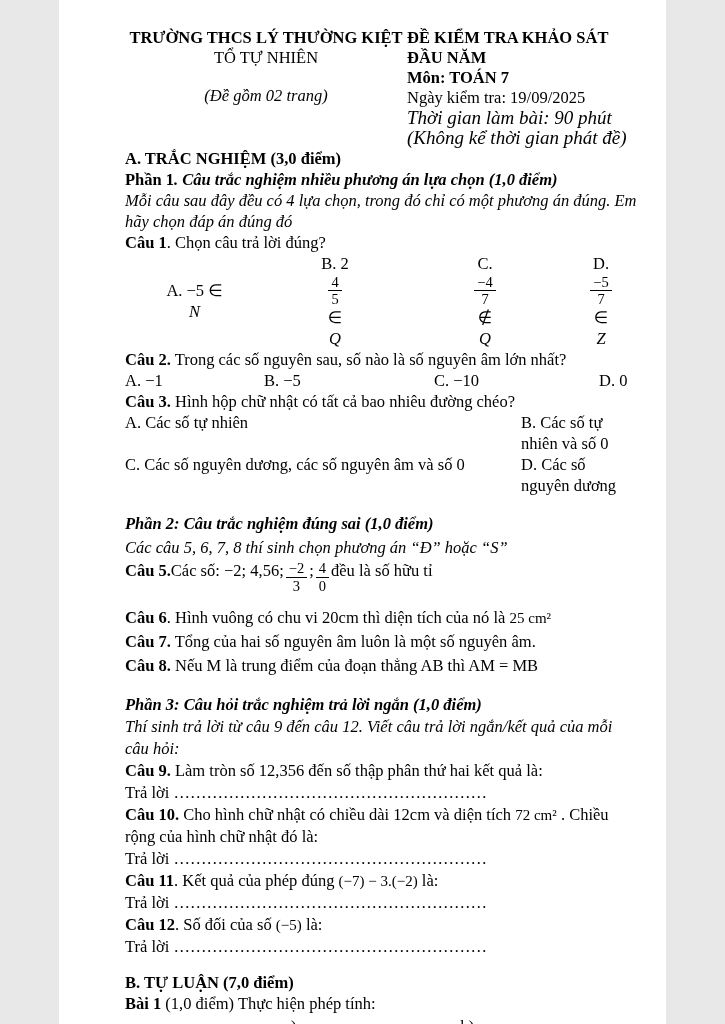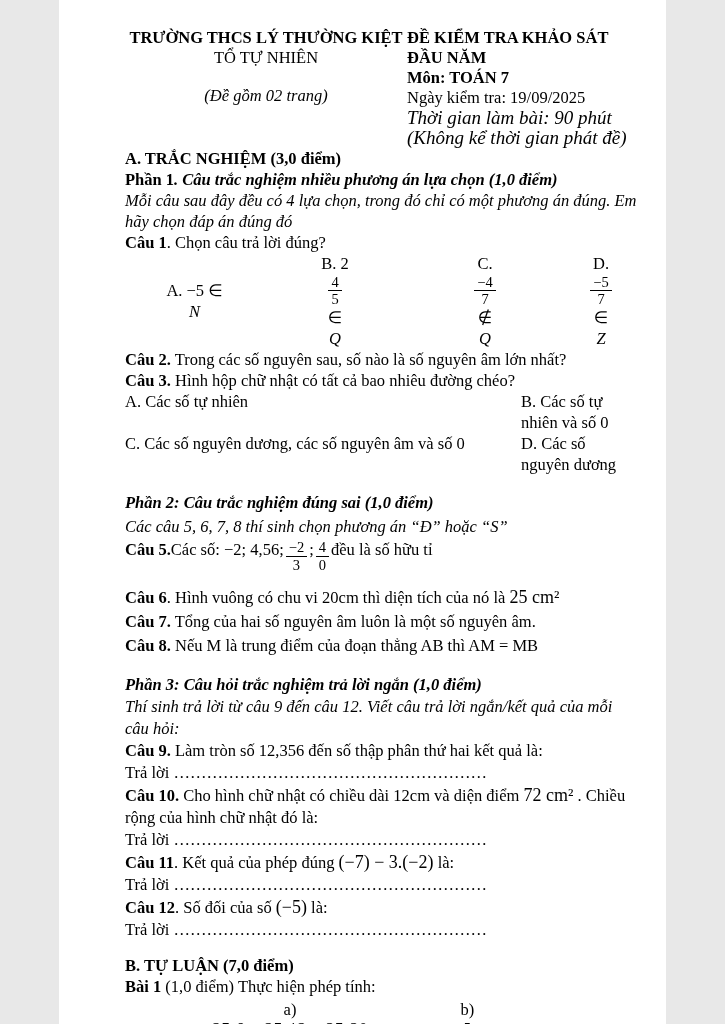--- a/index.html
+++ b/index.html
@@ -26,21 +26,21 @@
   .opts-q4 { display:grid; grid-template-columns:396px auto; }
   .gap16 { margin-top:16px; }
   .gap14 { margin-top:14px; }
   .frac { display:inline-block; vertical-align:middle; text-align:center; line-height:1.12; font-size:14.5px; margin:0 2px; }
   .frac .num { display:block; border-bottom:1px solid #000; padding:0 3px; }
   .frac .den { display:block; padding:0 3px; }
   .q5line, .b1row { display:flex; align-items:flex-start; min-height:46px; }
   .b1row { margin-top:2px; }
   .b1-a { flex:0 0 330px; }
   .mathvar { font-style:italic; }
-  .math { font-size:18px; }
+  .math { font-size:15px; }
   .expr { display:flex; align-items:center;flex-direction:column; }
 </style>
 </head>
 <body>
 
 <div class="page">
 
   <div class="header">
     <div class="h-left">
       <div class="b">TRƯỜNG THCS LÝ THƯỜNG KIỆT</div>
@@ -89,20 +89,26 @@
         <span class="frac">
           <span class="num">−5</span>
           <span class="den">7</span>
         </span>
         <span> ∈ </span>
         <span class="mathvar">Z</span>
       </div>
   </div>
 
   <div class="line"><span class="b">Câu 2.</span><span> Trong các số nguyên sau, số nào là số nguyên âm lớn nhất?</span></div>
+  <div class="opts-q23">
+    <div>A. −1</div>
+    <div>B. −5</div>
+    <div>C. −10</div>
+    <div>D. 0</div>
+  </div>
 
   <div class="line"><span class="b">Câu 3.</span><span> Hình hộp chữ nhật có tất cả bao nhiêu đường chéo?</span></div>
 
   <div class="opts-q4">
     <div>A. Các số tự nhiên</div>
     <div>B. Các số tự nhiên và số 0</div>
   </div>
   <div class="opts-q4">
     <div>C. Các số nguyên dương, các số nguyên âm và số 0</div>
     <div>D. Các số nguyên dương</div>
@@ -132,21 +138,21 @@
     <div class="line"><span class="b">Câu 8.</span><span> Nếu M là trung điểm của đoạn thẳng AB thì AM = MB</span></div>
   </div>
 
   <div class="lh22">
     <div class="line bi gap16">Phần 3: Câu hỏi trắc nghiệm trả lời ngắn (1,0 điểm)</div>
     <div class="line i">Thí sinh trả lời từ câu 9 đến câu 12. Viết câu trả lời ngắn/kết quả của mỗi câu hỏi:</div>
 
     <div class="line"><span class="b">Câu 9.</span><span>  Làm tròn số 12,356 đến số thập phân thứ hai kết quả là:</span></div>
     <div class="line">Trả lời …………………………………………………</div>
 
-    <div class="line"><span class="b">Câu 10.</span><span> Cho hình chữ nhật có chiều dài 12cm và diện điểm </span><span class="math">72 cm²</span><span> . Chiều rộng của hình chữ nhật đó là:</span></div>
+    <div class="line"><span class="b">Câu 10.</span><span> Cho hình chữ nhật có chiều dài 12cm và diện tích </span><span class="math">72 cm²</span><span> . Chiều rộng của hình chữ nhật đó là:</span></div>
     <div class="line">Trả lời …………………………………………………</div>
 
     <div class="line"><span class="b">Câu 11</span><span>. Kết quả của phép đúng </span><span class="math">(−7) − 3.(−2)</span><span> là:</span></div>
     <div class="line">Trả lời …………………………………………………</div>
 
     <div class="line"><span class="b">Câu 12</span><span>. Số đối của số </span><span class="math">(−5)</span><span> là:</span></div>
     <div class="line">Trả lời …………………………………………………</div>
   </div>
 
   <div class="line b gap14">B. TỰ LUẬN (7,0 điểm)</div>

